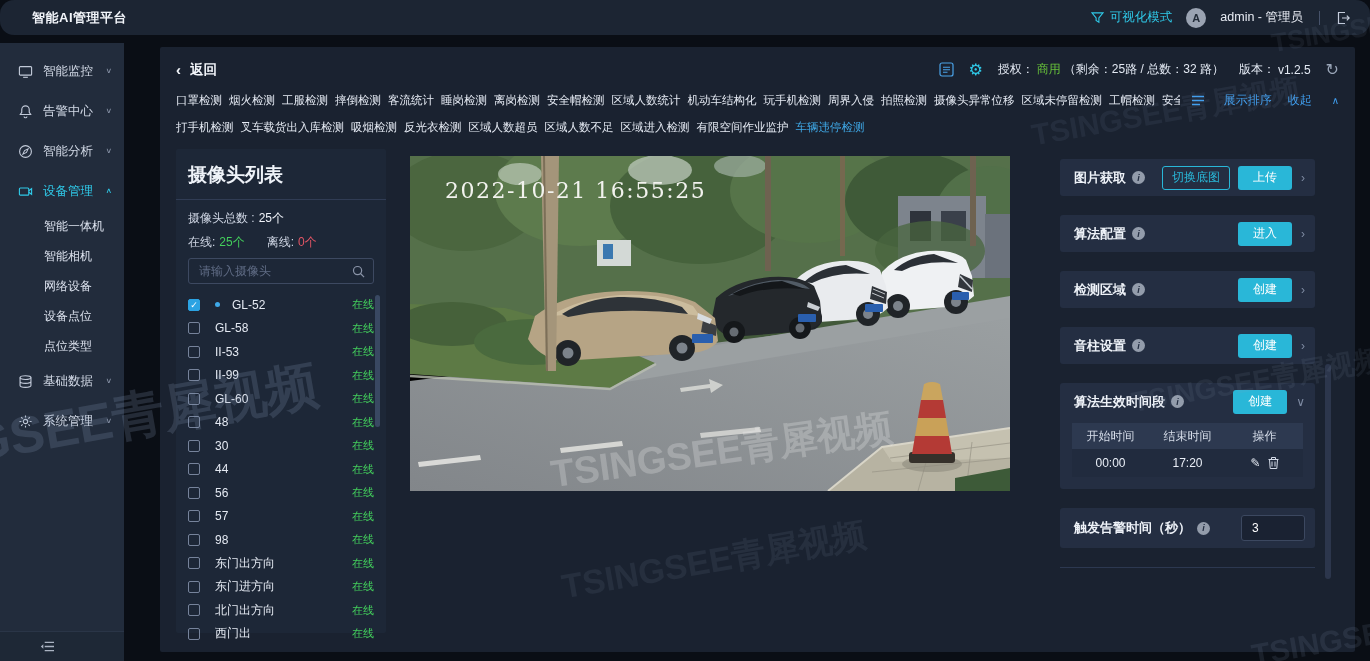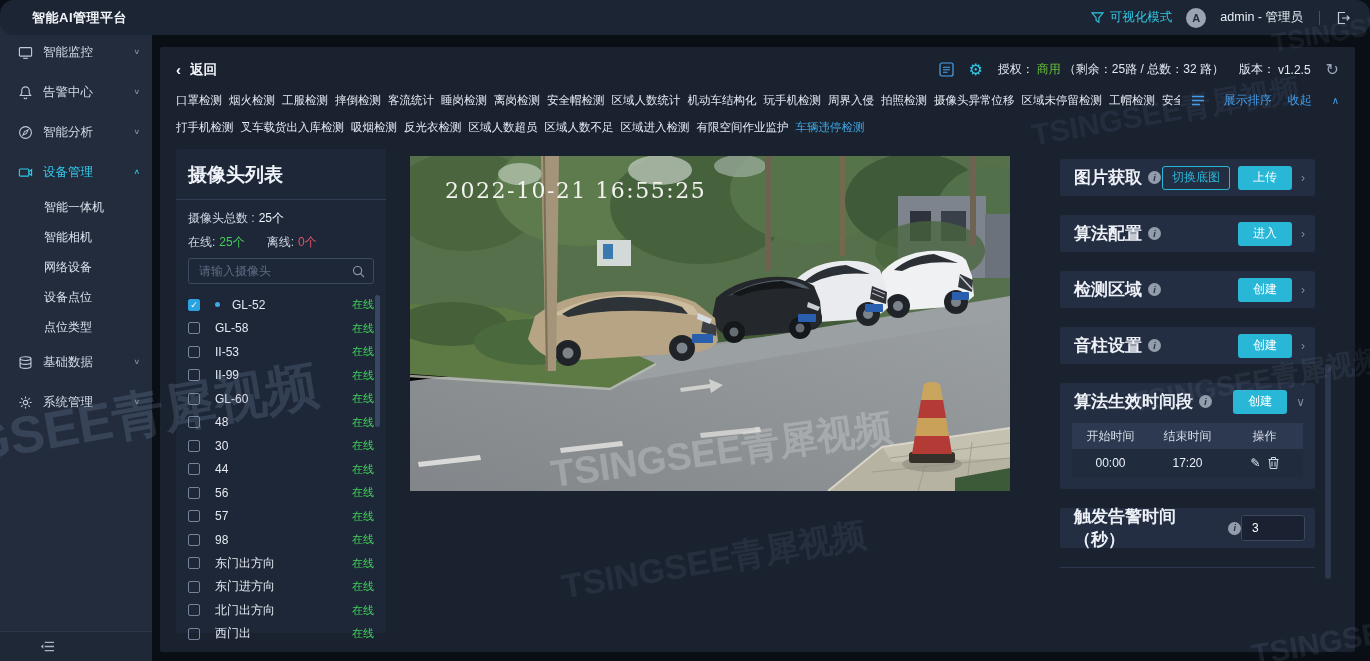--- a/index.html
+++ b/index.html
@@ -16,21 +16,21 @@
   .logo { color:#f2f5fa; font-size:13px; font-weight:bold; letter-spacing:.5px; }
   .topbar-right { display:flex; align-items:center; gap:14px; }
   .mode { color:#2fc9e8; font-size:12.5px; display:flex; align-items:center; gap:6px; cursor:pointer; }
   .avatar { width:20px; height:20px; border-radius:50%; background:#9aa3b2; color:#222b38;
     font-size:11px; font-weight:bold; display:flex; align-items:center; justify-content:center; }
   .user { color:#e8ecf4; font-size:12.5px; }
   .tb-divider { width:1px; height:14px; background:#46526a; margin:0 2px; }
   .logout { color:#c6cedd; cursor:pointer; display:flex; }
 
   
-  .sidebar { position:absolute; top:24px; left:0; width:152px; bottom:0; background:#222c3c; z-index:5; }
+  .sidebar { position:absolute; top:43px; left:0; width:124px; bottom:0; background:#222c3c; z-index:5; }
   .menu { padding-top:8px; }
   .menu-item { height:40px; display:flex; align-items:center; padding:0 12px 0 17px;
     color:#d3dae7; font-size:12.5px; cursor:pointer; }
   .mi-icon { width:16px; height:16px; margin-right:10px; color:#c2cad9; display:flex; align-items:center; justify-content:center; }
   .mi-label { flex:1; }
   .mi-chev { font-size:9px; color:#8a95a9; transform:scaleY(.8); }
   .menu-item.active, .menu-item.active .mi-icon, .menu-item.active .mi-chev { color:#2fc9e8; }
   .submenu-item { height:30px; display:flex; align-items:center; padding-left:44px;
     color:#dde3ef; font-size:12px; cursor:pointer; }
   .sidebar-bottom { position:absolute; bottom:0; left:0; right:0; height:30px; background:#1e2836;
@@ -84,21 +84,21 @@
   .cam-name { flex:1; }
   .cam-status { font-size:11px; color:#43cf5c; }
   .cam-scrollthumb { position:absolute; right:-6px; top:2px; width:5px; height:132px; background:#394862; border-radius:3px; }
 
   .video-col { margin-left:24px; flex:0 0 auto; }
   .video-frame { width:600px; height:335px; background:#000; margin-top:7px; position:relative; }
 
   .config-col { width:255px; margin-left:50px; margin-top:10px; position:relative; flex:0 0 auto; }
   .cfg-card { background:#242e42; border-radius:3px; margin-bottom:19px; padding:0 10px 0 14px;
     display:flex; align-items:center; height:37px; }
-  .cfg-label { font-size:17px; font-weight:bold; color:#eef2f8; display:flex; align-items:center; gap:6px; flex:1; }
+  .cfg-label { font-size:13px; font-weight:bold; color:#eef2f8; display:flex; align-items:center; gap:6px; flex:1; }
   .info-dot { width:13px; height:13px; border-radius:50%; background:#939cab; color:#242e42;
     font-size:9px; font-weight:bold; font-style:italic; display:inline-flex; align-items:center; justify-content:center; }
   .info-dot::after { content:"i"; }
   .btn { border:none; border-radius:3px; font-size:12px; cursor:pointer; font-family:inherit; }
   .btn-fill { background:#29b7d8; color:#fff; height:24px; padding:0 15px; }
   .btn-outline { background:transparent; border:1px solid #29b7d8; color:#29b7d8; height:24px; padding:0 9px; margin-right:8px; }
   .cfg-chev { color:#7e8aa2; font-size:12px; margin-left:9px; flex:0 0 auto; }
   .cfg-card.tall { display:block; height:auto; padding:0 0 12px; }
   .cfg-head { display:flex; align-items:center; height:37px; padding:0 10px 0 14px; }
   .time-table { margin:3px 12px 0; }

